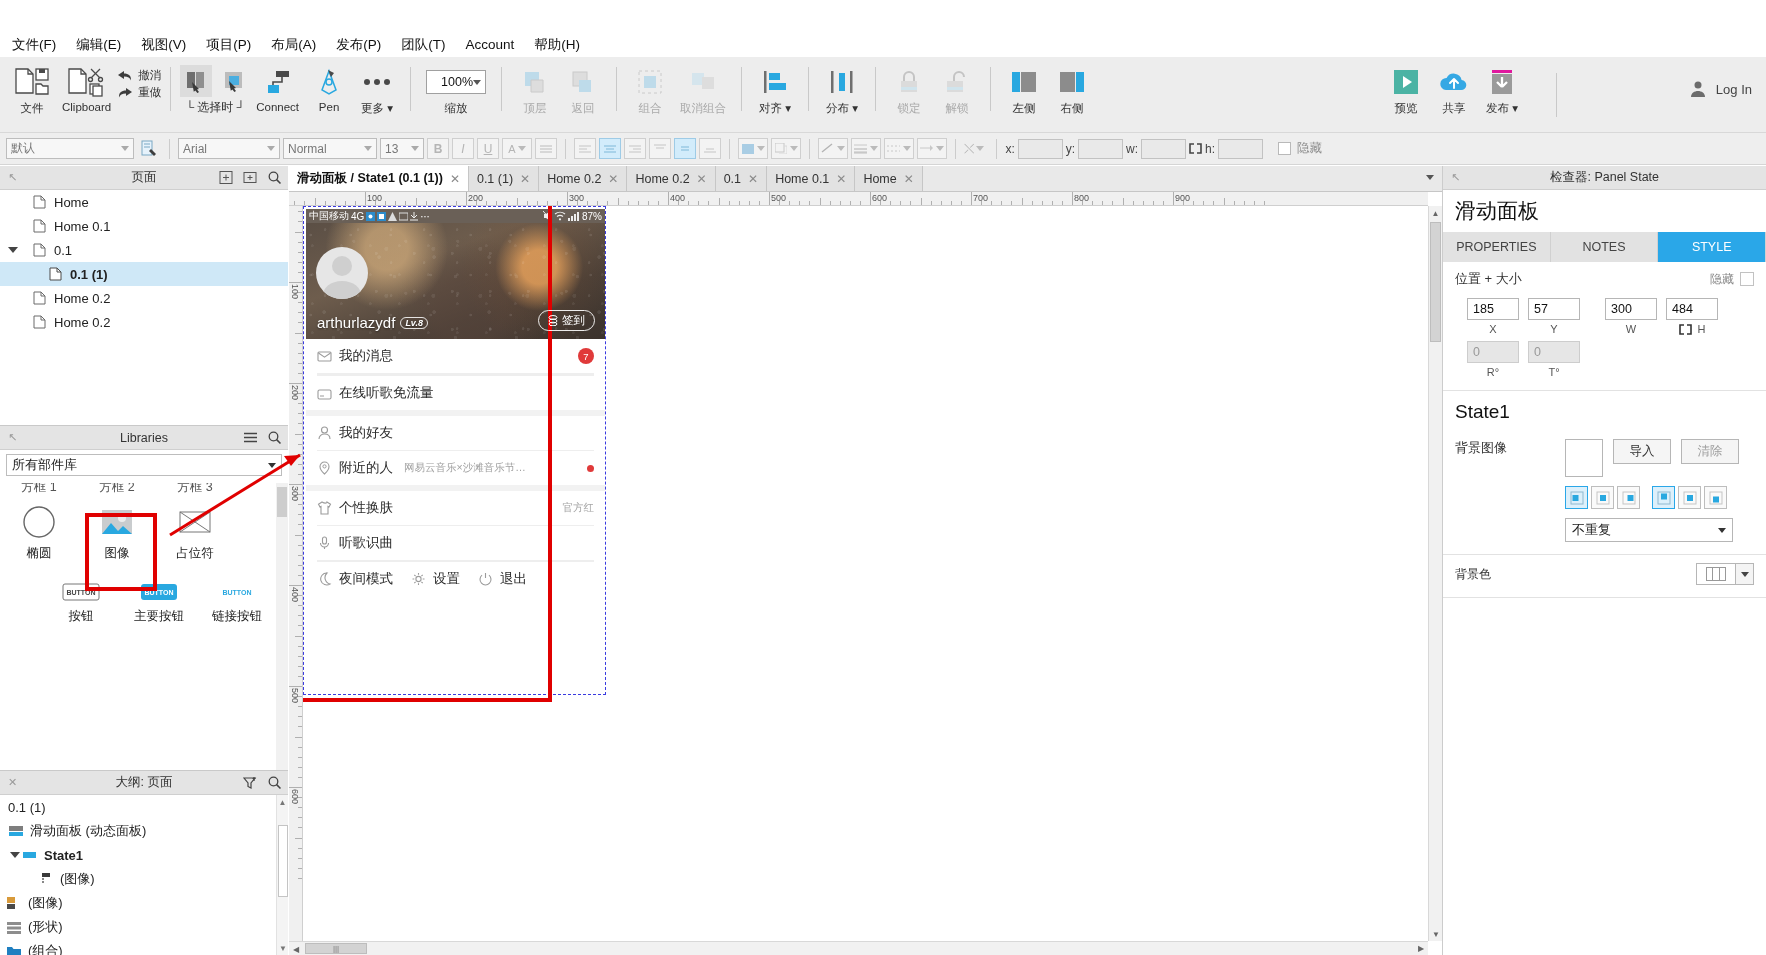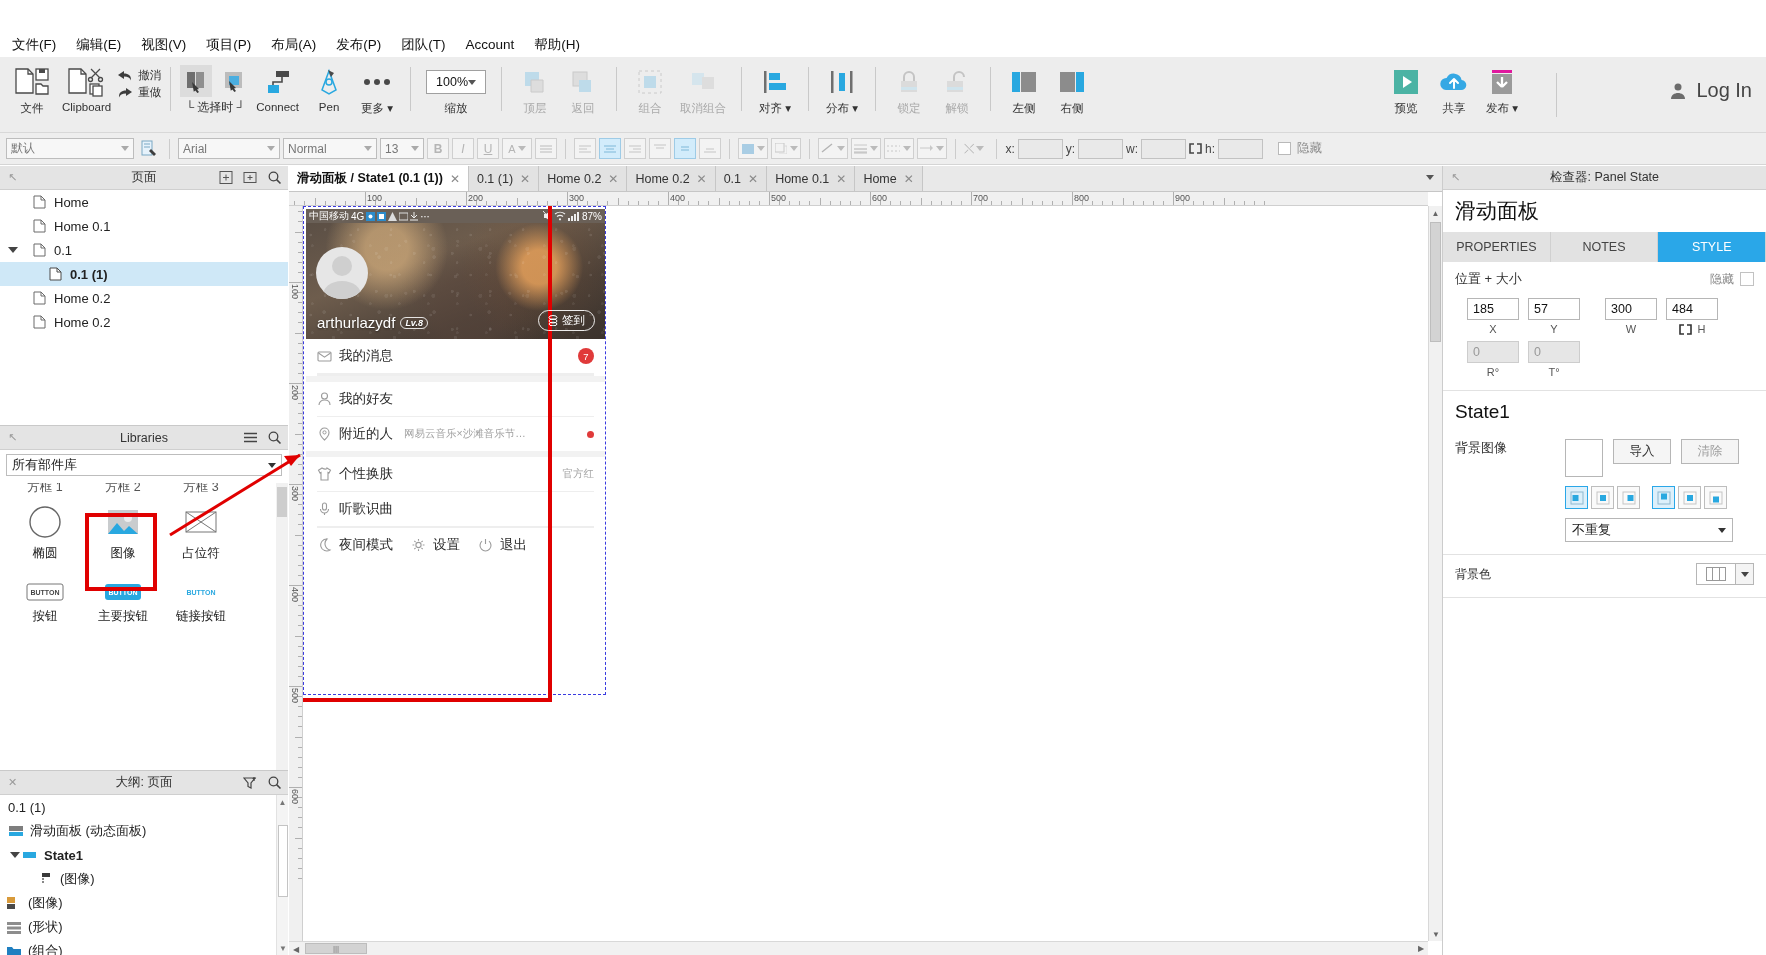--- a/index.html
+++ b/index.html
@@ -50,27 +50,27 @@
   .tb-btn .gl { height:34px; display:flex; align-items:center; justify-content:center; }
   .tb-btn .lb { font-size:11.5px; color:#333; margin-top:2px; white-space:nowrap; }
   .tb-sep { width:1px; height:44px; background:#c9c9c9; margin:6px 9px 0 9px; }
   .tb-stack { display:flex; flex-direction:column; justify-content:center; gap:2px; padding-top:7px; }
   .tb-stack .row { display:flex; align-items:center; gap:5px; font-size:11.5px; color:#333; }
 
   svg { display:block; }
 
   .zoom-box {
     width:60px; height:24px; border:1px solid #a0a0a0; background:#fff;
-    display:flex; align-items:center; justify-content:center;
+    display:flex; align-items:center; justify-content:flex-end;
     padding:0 4px; font-size:12.5px; color:#111;
   }
   .caret-dn { width:0;height:0;border-left:4px solid transparent;border-right:4px solid transparent;border-top:5px solid #555; }
 
   .login-area { position:absolute; right:14px; top:22px; display:flex; align-items:center; gap:8px; }
-  .login-text { font-size:20px; color:#444; }
+  .login-text { font-size:13px; color:#444; }
 
   
   .formatbar {
     position:absolute; left:0; top:133px; width:1766px; height:32px;
     background:#eeeeee; border-bottom:1px solid #d5d5d5;
     display:flex; align-items:center; padding-left:6px; gap:3px;
   }
   .fb-select {
     height:21px; border:1px solid #bdbdbd; background:#f7f7f7; color:#777;
     display:flex; align-items:center; justify-content:space-between; padding:0 4px;
@@ -107,21 +107,21 @@
   .tri.open { border-left:5px solid transparent; border-right:5px solid transparent; border-top:6px solid #444; border-bottom:none; }
   .pg-ico { width:18px; display:flex; align-items:center; justify-content:center; }
 
   #lib-pane { position:absolute; left:0; top:259px; width:288px; height:345px; background:#fff;
               border-top:1px solid #c9c9c9; }
   .lib-select {
     margin:4px 6px; height:22px; border:1px solid #bdbdbd; background:#fff;
     display:flex; align-items:center; justify-content:space-between; padding:0 5px;
     font-size:13px; color:#222;
   }
-  .lib-grid { position:absolute; left:0; top:57px; right:12px; bottom:0; overflow:hidden;padding-left:6px; }
+  .lib-grid { position:absolute; left:0; top:57px; right:12px; bottom:0; overflow:hidden; }
   .lib-row { display:flex; }
   .lib-cell { width:78px; display:flex; flex-direction:column; align-items:center; padding:8px 0 6px 0; }
   .lib-cell .cap { font-size:12.5px; color:#222; margin-top:6px; white-space:nowrap; }
   .lib-scroll { position:absolute; right:0; top:57px; width:12px; bottom:0; background:#f1f1f1; }
   .lib-thumb { position:absolute; right:1px; top:4px; width:10px; height:30px; background:#cdcdcd; }
   .hl-box { position:absolute; border:4px solid #e00000; pointer-events:none; }
 
   #outline-pane { position:absolute; left:0; top:604px; width:288px; height:185px; background:#fff;
                   border-top:1px solid #c9c9c9; }
   .ol-list { position:absolute; top:24px; left:0; right:12px; bottom:0; overflow:hidden; }
@@ -868,21 +868,21 @@
           </div>
           <div class="lib-cell">
             <svg width="34" height="34" viewBox="0 0 34 34">
               <rect x="2" y="7" width="30" height="20" fill="#fff" stroke="#777"></rect>
               <line x1="2" y1="7" x2="32" y2="27" stroke="#777"></line>
                 <line x1="32" y1="7" x2="2" y2="27" stroke="#777"></line>
             </svg>
             <div class="cap">占位符</div>
           </div>
         </div>
-        <div class="lib-row" style="margin-top:6px;">
+        <div class="lib-row" style="margin-top:6px;justify-content:flex-end;">
           <div class="lib-cell">
             <svg width="38" height="20" viewBox="0 0 38 20">
               <rect x="1" y="2" width="36" height="16" rx="2" fill="#fff" stroke="#777"></rect>
               <text x="19" y="13" font-size="7" fill="#444" text-anchor="middle" font-family="Liberation Sans, sans-serif" font-weight="bold">BUTTON</text>
             </svg>
             <div class="cap">按钮</div>
           </div>
           <div class="lib-cell">
             <svg width="38" height="20" viewBox="0 0 38 20">
               <rect x="1" y="2" width="36" height="16" rx="3" fill="#29a8e0"></rect>
@@ -1309,20 +1309,29 @@
                 </svg>
               </span>
             <span class="mt">我的消息</span>
             <span class="right">
                 <span class="badge">7</span>
               </span>
           </div>
           <div class="thin-sep"></div>
           <div class="thin-sep"></div>
           <div class="thin-sep"></div>
+          <div class="mrow">
+            <span class="mi">
+                <svg width="15" height="13" viewBox="0 0 15 13">
+                  <rect x="1" y="3" width="13" height="9" rx="1.5" fill="none" stroke="#9b9b9b" stroke-width="1.1"></rect>
+                  <line x1="3" y1="9" x2="7" y2="9" stroke="#9b9b9b"></line>
+                </svg>
+              </span>
+            <span class="mt">在线听歌免流量</span>
+          </div>
 
           <div class="grp-sep"></div>
 
           <div class="mrow">
             <span class="mi">
                 <svg width="15" height="14" viewBox="0 0 15 14">
                   <circle cx="7.5" cy="4" r="3" fill="none" stroke="#9b9b9b" stroke-width="1.1"></circle>
                   <path d="M2 13c0-3.2 2.5-5 5.5-5s5.5 1.8 5.5 5" fill="none" stroke="#9b9b9b" stroke-width="1.1"></path>
                 </svg>
               </span>

